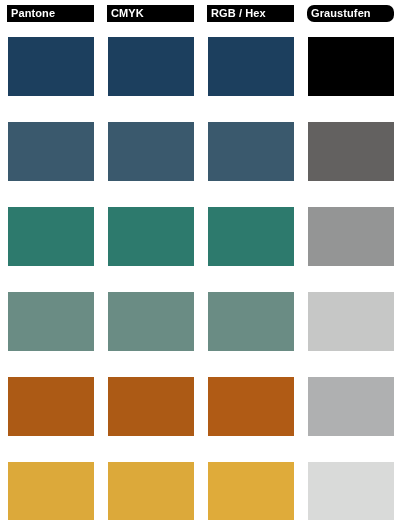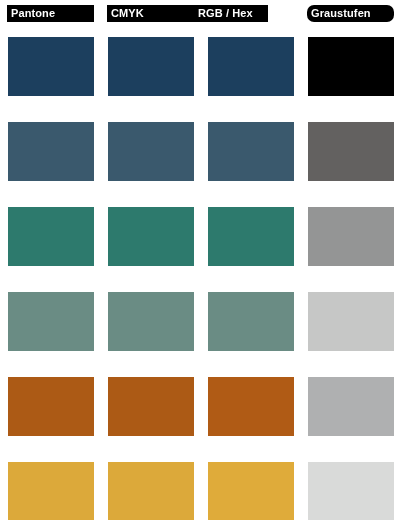--- a/index.html
+++ b/index.html
@@ -41,21 +41,21 @@
     font-weight: bold;
     font-family: "Liberation Sans", sans-serif;
     line-height: 17px;
     padding-left: 4px;
     white-space: nowrap;
     letter-spacing: 0.1px;
     overflow: hidden;
   }
   .col-header.c0 { left: 7px;   width: 87px; }
   .col-header.c1 { left: 107px; width: 87px; }
-  .col-header.c2 { left: 194px; width: 74px; }
+  .col-header.c2 { left: 207px; width: 87px; }
   .col-header.c3 { left: 307px; width: 87px; border-radius: 7px; }
 
   
   .swatch-grid {
     position: absolute;
     left: 0;
     top: 30px;
     width: 402px;
     height: 490px;
   }

